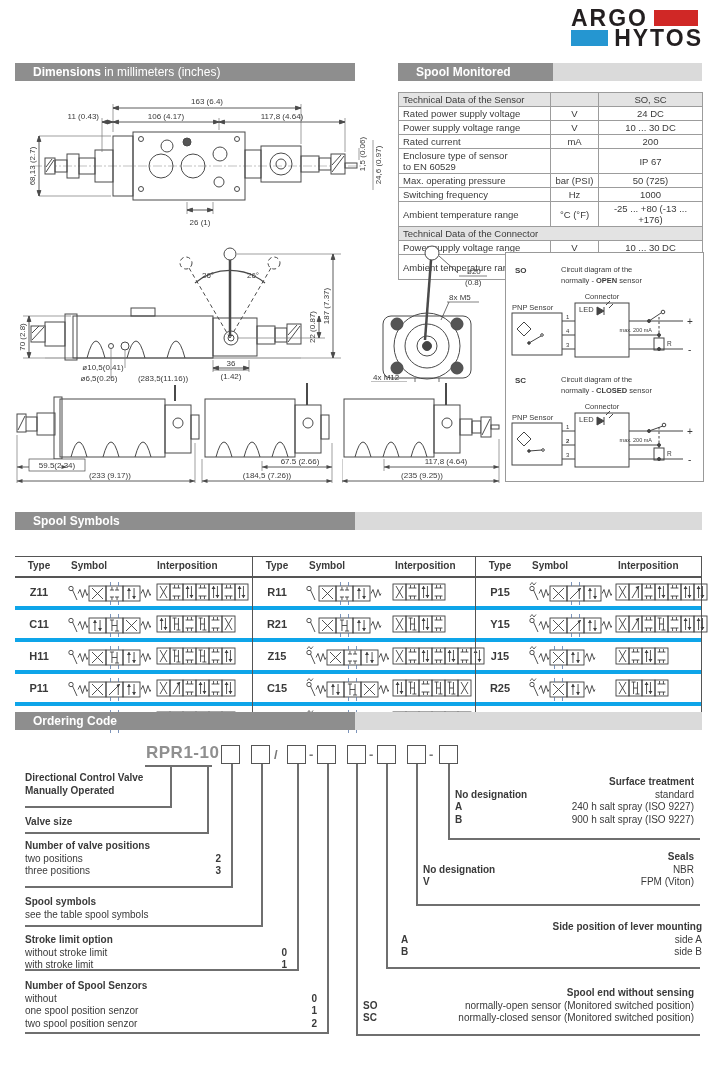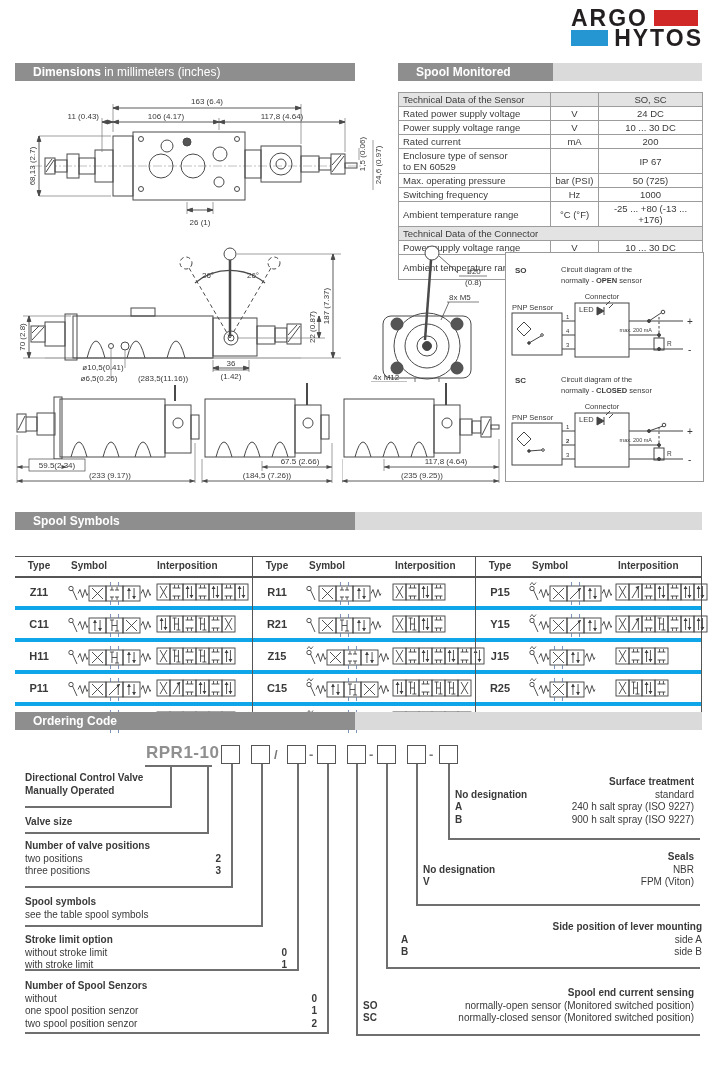--- a/index.html
+++ b/index.html
@@ -1515,21 +1515,21 @@
           <span class="lb">A</span>
           <span>side A</span>
         </div>
         <div class="orow">
           <span class="lb">B</span>
           <span>side B</span>
         </div>
       </div>
       <div class="obracketR" style="left:356px;top:764px;width:342px;height:270px;"></div>
       <div class="oblk oblkR" style="left:363px;top:987px;width:331px;">
-        <div class="t">Spool end current sensing</div>
+        <div class="t">Spool end without sensing</div>
         <div class="orow">
           <span class="lb">SO</span>
           <span>normally-open sensor (Monitored switched position)</span>
         </div>
         <div class="orow">
           <span class="lb">SC</span>
           <span>normally-closed sensor (Monitored switched position)</span>
         </div>
       </div>
     </div>

